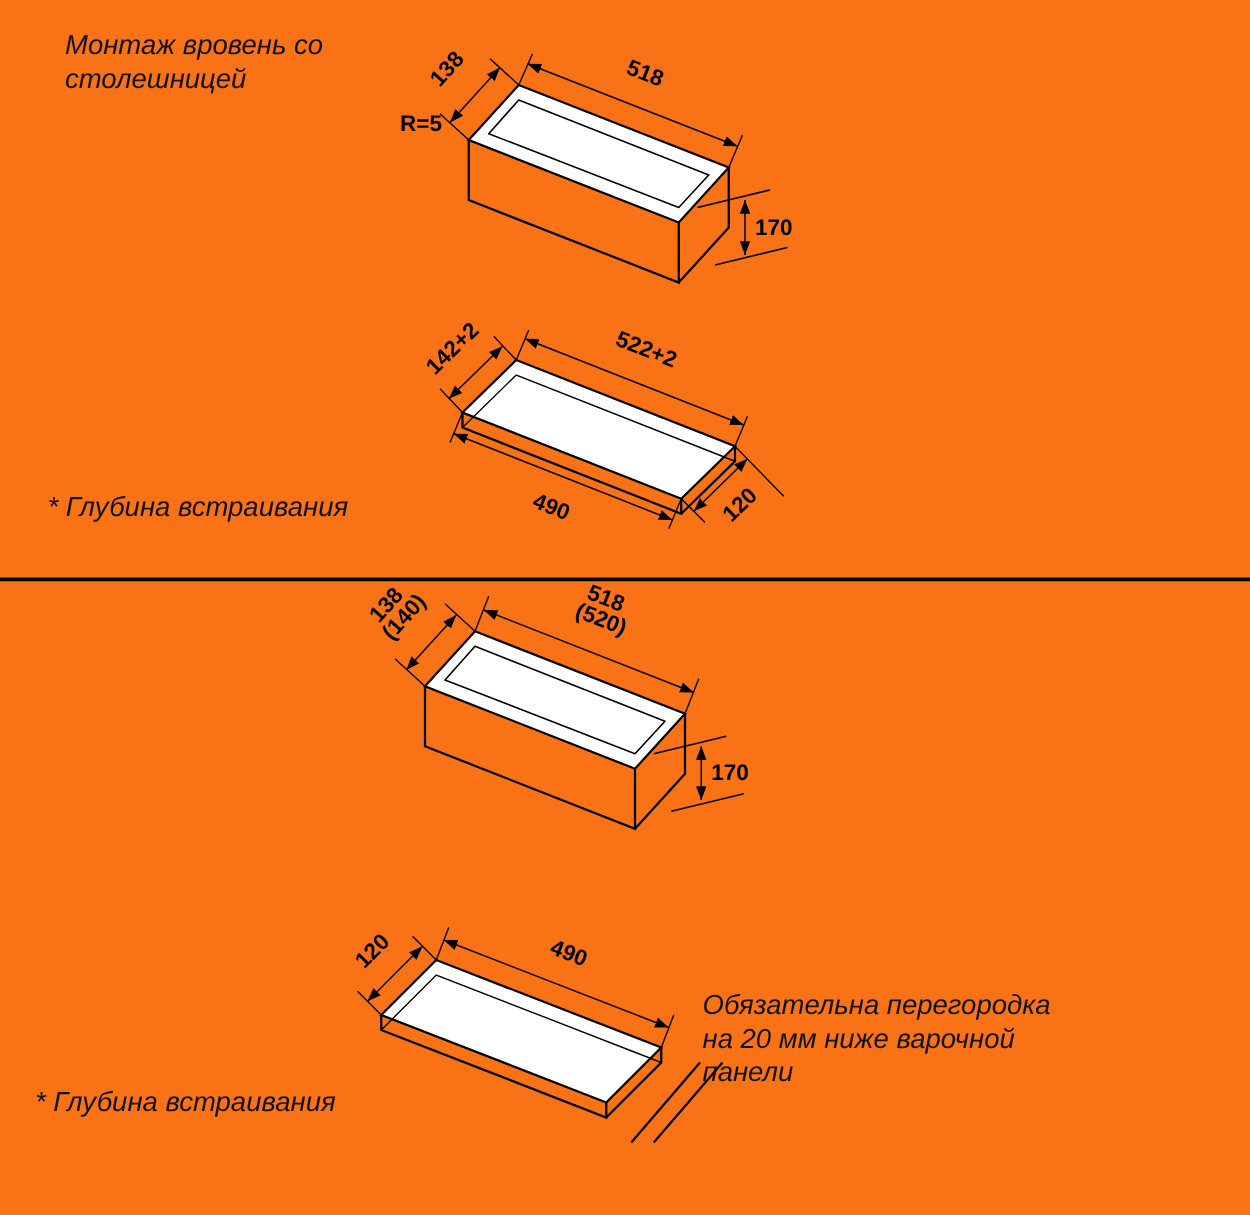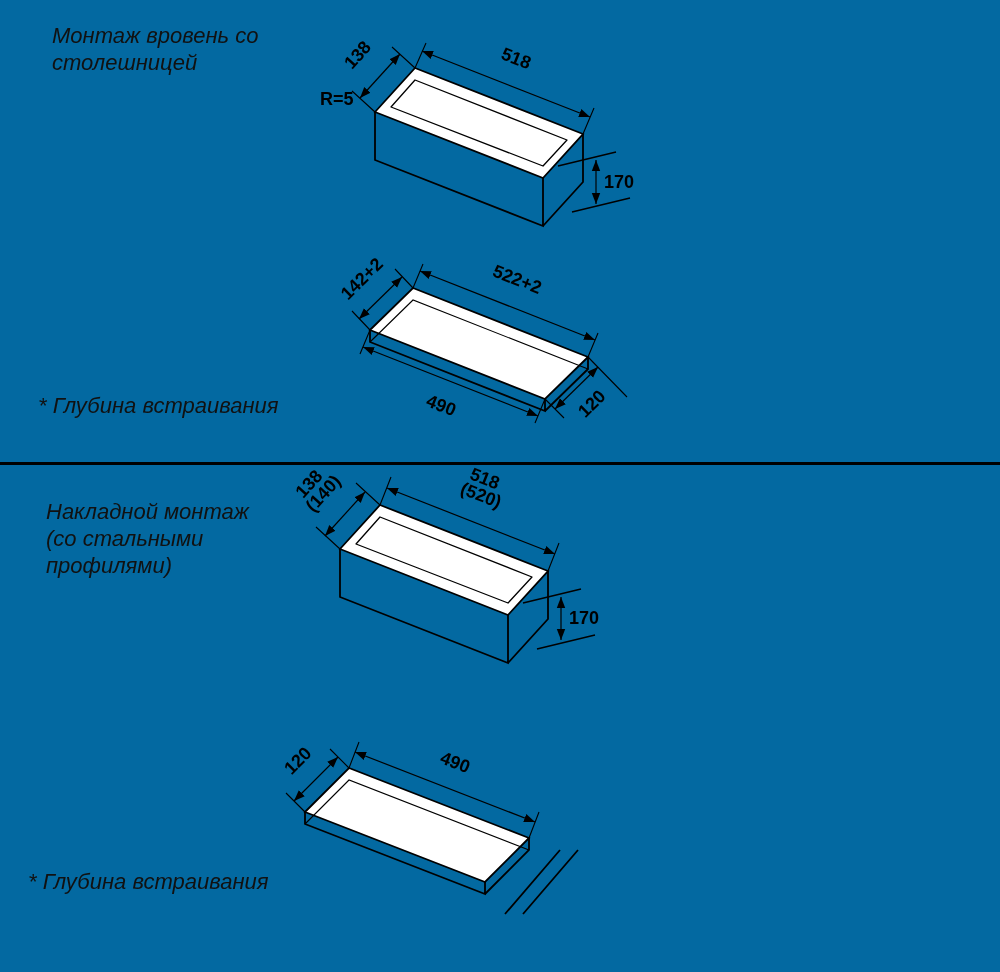--- a/index.html
+++ b/index.html
@@ -4,21 +4,21 @@
 <style>
   html, body {
     margin: 0;
     padding: 0;
     background: #ffffff;
   }
   .canvas {
     position: relative;
     width: 1000px;
     height: 972px;
-    background: #0369a1;
+    background: #f97316;
     overflow: hidden;
     font-family: "Liberation Sans", sans-serif;
   }
   .para {
     position: absolute;
     font-style: italic;
     font-size: 22px;
     line-height: 27px;
     color: #111111;
     white-space: pre-line;
@@ -47,25 +47,25 @@
 
 <div class="canvas">
 
   <div class="para" style="left:52px; top:22px; width:320px;">Монтаж вровень со
 столешницей</div>
 
   <div class="para" style="left:38px; top:392px; width:360px;">* Глубина встраивания</div>
 
   <div class="divider" style="top:462px;"></div>
 
-  <div class="para" style="left:46px; top:498px; width:270px;">Накладной монтаж
-(со стальными
-профилями)</div>
 
 
+  <div class="para" style="left:562px; top:790px; width:410px;">Обязательна перегородка
+на 20 мм ниже варочной
+панели</div>
 
   <div class="para" style="left:28px; top:868px; width:360px;">* Глубина встраивания</div>
 
   <svg class="linework" width="1000" height="972" viewBox="0 0 1000 972">
     <defs>
       <marker id="ah" viewBox="0 0 12 12" refX="11" refY="6" markerWidth="12" markerHeight="12" orient="auto-start-reverse" markerUnits="userSpaceOnUse">
         <path d="M0,1.8 L11,6 L0,10.2 Z" fill="#000000"></path>
       </marker>
     </defs>
 

